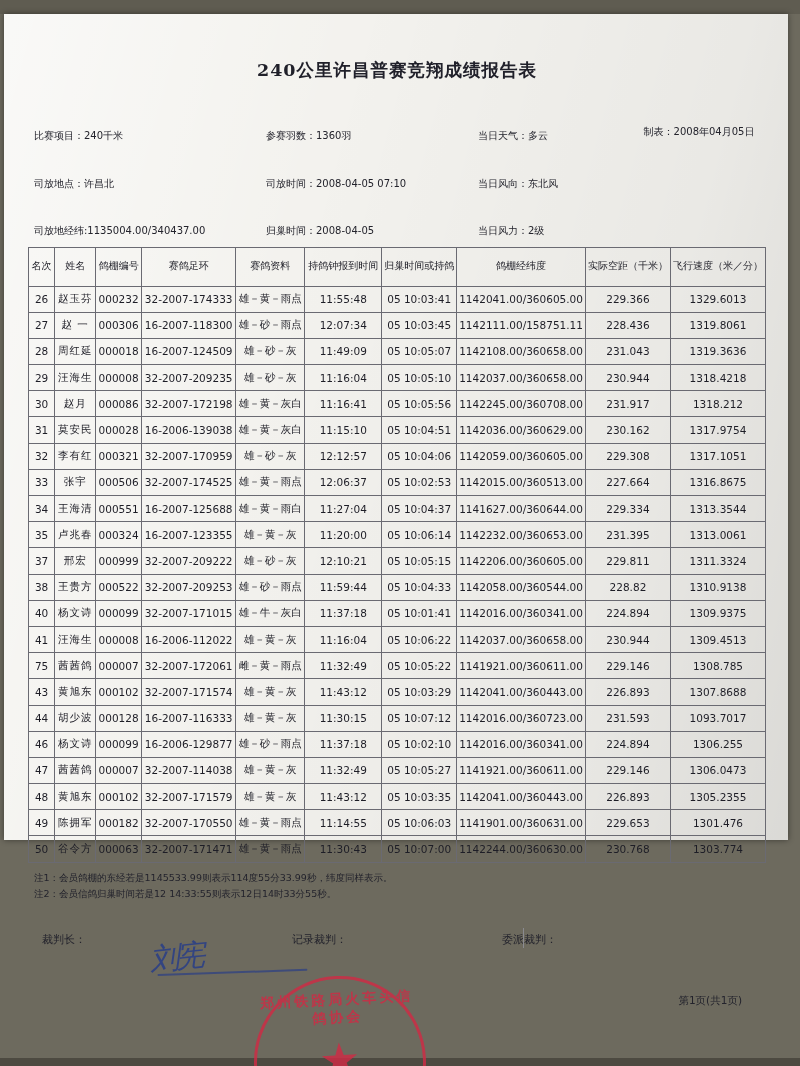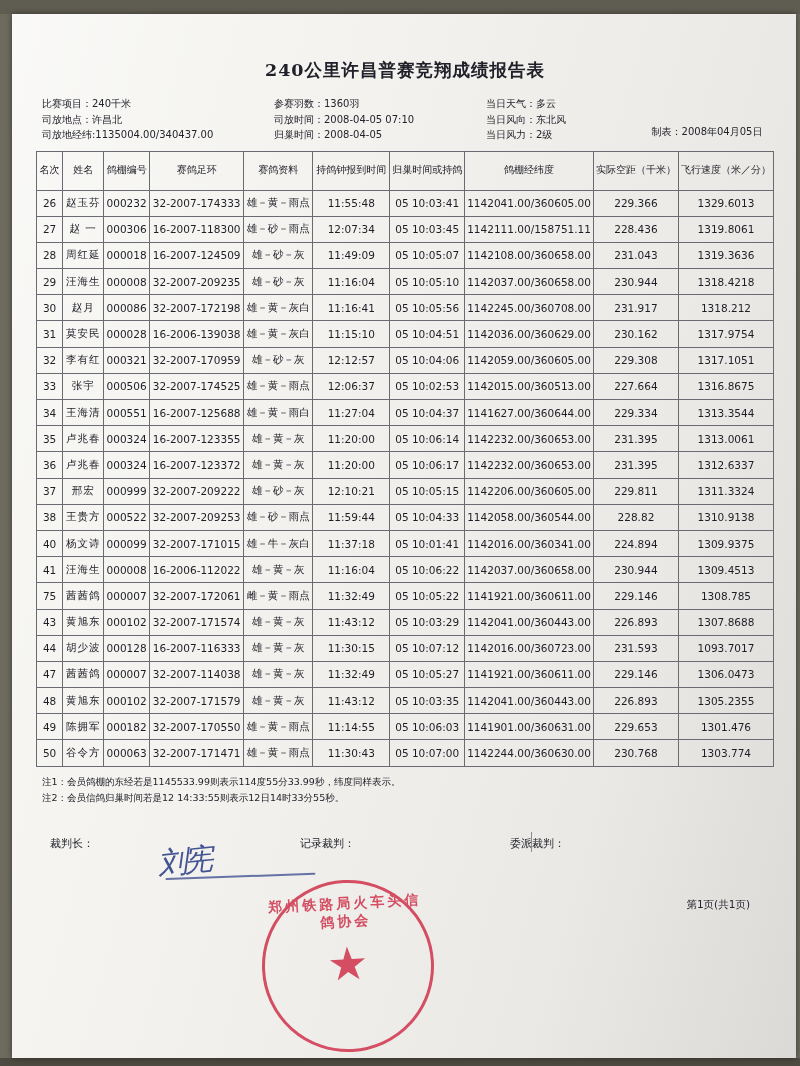--- a/index.html
+++ b/index.html
@@ -6,21 +6,21 @@
   body {
     width:800px; height:1066px;
     background:#6d6a5e;
     font-family:"DejaVu Sans", sans-serif;
     overflow:hidden;
     position:relative;
   }
   
   #paper {
     position:absolute;
-    left:12px; top:14px; width:784px; height:1044px;
+    left:4px; top:14px; width:784px; height:826px;
     background:#f3f2ee;
     box-shadow:0 0 6px rgba(0,0,0,0.45);
   }
   #paper:before{
     content:"";
     position:absolute; inset:0;
     background:linear-gradient(105deg, rgba(255,255,255,0.55) 0%, rgba(255,255,255,0.0) 35%, rgba(0,0,0,0.04) 75%, rgba(0,0,0,0.10) 100%);
     pointer-events:none;
   }
   #inner {
@@ -43,21 +43,21 @@
     font-size:10px;
     color:#23232c;
     line-height:1.55;
     margin:0 6px 8px 6px;
   }
   .meta .col { }
   .meta .c1 { width:232px; }
   .meta .c2 { width:212px; }
   .meta .c3 { width:160px; }
   .meta .c4 { flex:1; text-align:center; padding-top:28px; }
-  .meta .row { white-space:nowrap; }
+  .meta .row { white-space:nowrap;margin-top:32px; }
 
   
   table.grid {
     border-collapse:collapse;
     width:100%;
     font-size:10px;
     color:#1d1d26;
   }
   table.grid th, table.grid td {
     border:1px solid #6a6a72;
@@ -322,32 +322,20 @@
             <td class="loft">000324</td>
             <td class="ring">16-2007-123355</td>
             <td class="info">雄－黄－灰</td>
             <td class="clock">11:20:00</td>
             <td class="home">05 10:06:14</td>
             <td class="coord">1142232.00/360653.00</td>
             <td class="dist">231.395</td>
             <td class="speed">1313.0061</td>
           </tr>
           <tr>
-            <td class="rank">36</td>
-            <td class="name">卢兆春</td>
-            <td class="loft">000324</td>
-            <td class="ring">16-2007-123372</td>
-            <td class="info">雄－黄－灰</td>
-            <td class="clock">11:20:00</td>
-            <td class="home">05 10:06:17</td>
-            <td class="coord">1142232.00/360653.00</td>
-            <td class="dist">231.395</td>
-            <td class="speed">1312.6337</td>
-          </tr>
-          <tr>
             <td class="rank">37</td>
             <td class="name">邢宏</td>
             <td class="loft">000999</td>
             <td class="ring">32-2007-209222</td>
             <td class="info">雄－砂－灰</td>
             <td class="clock">12:10:21</td>
             <td class="home">05 10:05:15</td>
             <td class="coord">1142206.00/360605.00</td>
             <td class="dist">229.811</td>
             <td class="speed">1311.3324</td>
@@ -418,20 +406,32 @@
             <td class="loft">000128</td>
             <td class="ring">16-2007-116333</td>
             <td class="info">雄－黄－灰</td>
             <td class="clock">11:30:15</td>
             <td class="home">05 10:07:12</td>
             <td class="coord">1142016.00/360723.00</td>
             <td class="dist">231.593</td>
             <td class="speed">1093.7017</td>
           </tr>
           <tr>
+            <td class="rank">46</td>
+            <td class="name">杨文诗</td>
+            <td class="loft">000099</td>
+            <td class="ring">16-2006-129877</td>
+            <td class="info">雄－砂－雨点</td>
+            <td class="clock">11:37:18</td>
+            <td class="home">05 10:02:10</td>
+            <td class="coord">1142016.00/360341.00</td>
+            <td class="dist">224.894</td>
+            <td class="speed">1306.255</td>
+          </tr>
+          <tr>
             <td class="rank">47</td>
             <td class="name">茜茜鸽</td>
             <td class="loft">000007</td>
             <td class="ring">32-2007-114038</td>
             <td class="info">雄－黄－灰</td>
             <td class="clock">11:32:49</td>
             <td class="home">05 10:05:27</td>
             <td class="coord">1141921.00/360611.00</td>
             <td class="dist">229.146</td>
             <td class="speed">1306.0473</td>

